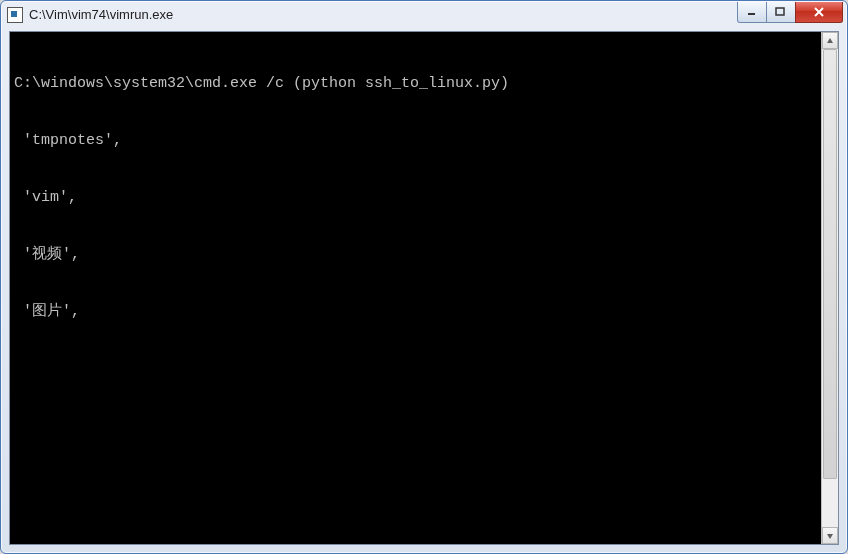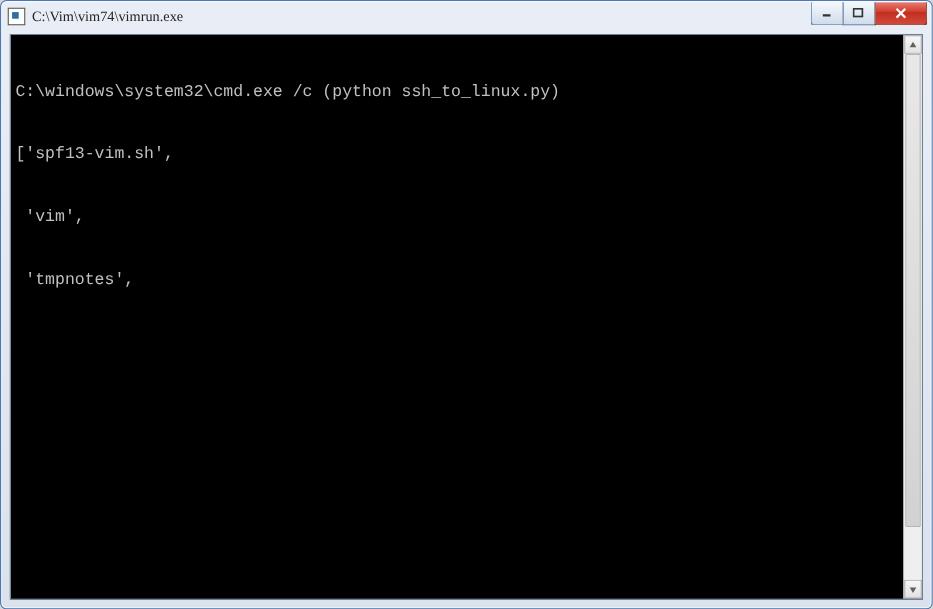--- a/index.html
+++ b/index.html
@@ -16,21 +16,20 @@
     border: 1px solid #4a79b5;
     border-radius: 6px;
     position: relative;
     box-shadow: inset 0 0 0 1px #ffffffaa;
   }
   .titlebar {
     height: 27px;
     display: flex;
     align-items: center;
     padding: 0 0 0 6px;
-    font-family: Liberation Serif, serif;
   }
   .app-icon {
     width: 16px; height: 16px;
     margin-right: 6px;
     display: inline-block;
     border: 1px solid #555;
     background: #fff;
     position: relative;
   }
   .app-icon::before {
@@ -147,23 +146,24 @@
           <line x1="10" y1="1" x2="2" y2="9" stroke="#fff" stroke-width="2"></line>
         </svg>
       </div>
     </div>
   </div>
 
   <div class="client-border">
     <div class="terminal-wrap">
       <div class="terminal">
         <span class="line">C:\windows\system32\cmd.exe /c (python ssh_to_linux.py)</span>
-        <span class="line">['spf13-vim.sh',</span>
+        <span class="line"> 'tmpnotes',</span>
         <span class="line"> 'vim',</span>
-        <span class="line"> 'tmpnotes',</span>
+        <span class="line"> '视频',</span>
+        <span class="line"> '图片',</span>
         
         
         
         
         
         
       </div>
       <div class="scrollbar">
         <div class="sb-btn">
           <svg width="8" height="8">

